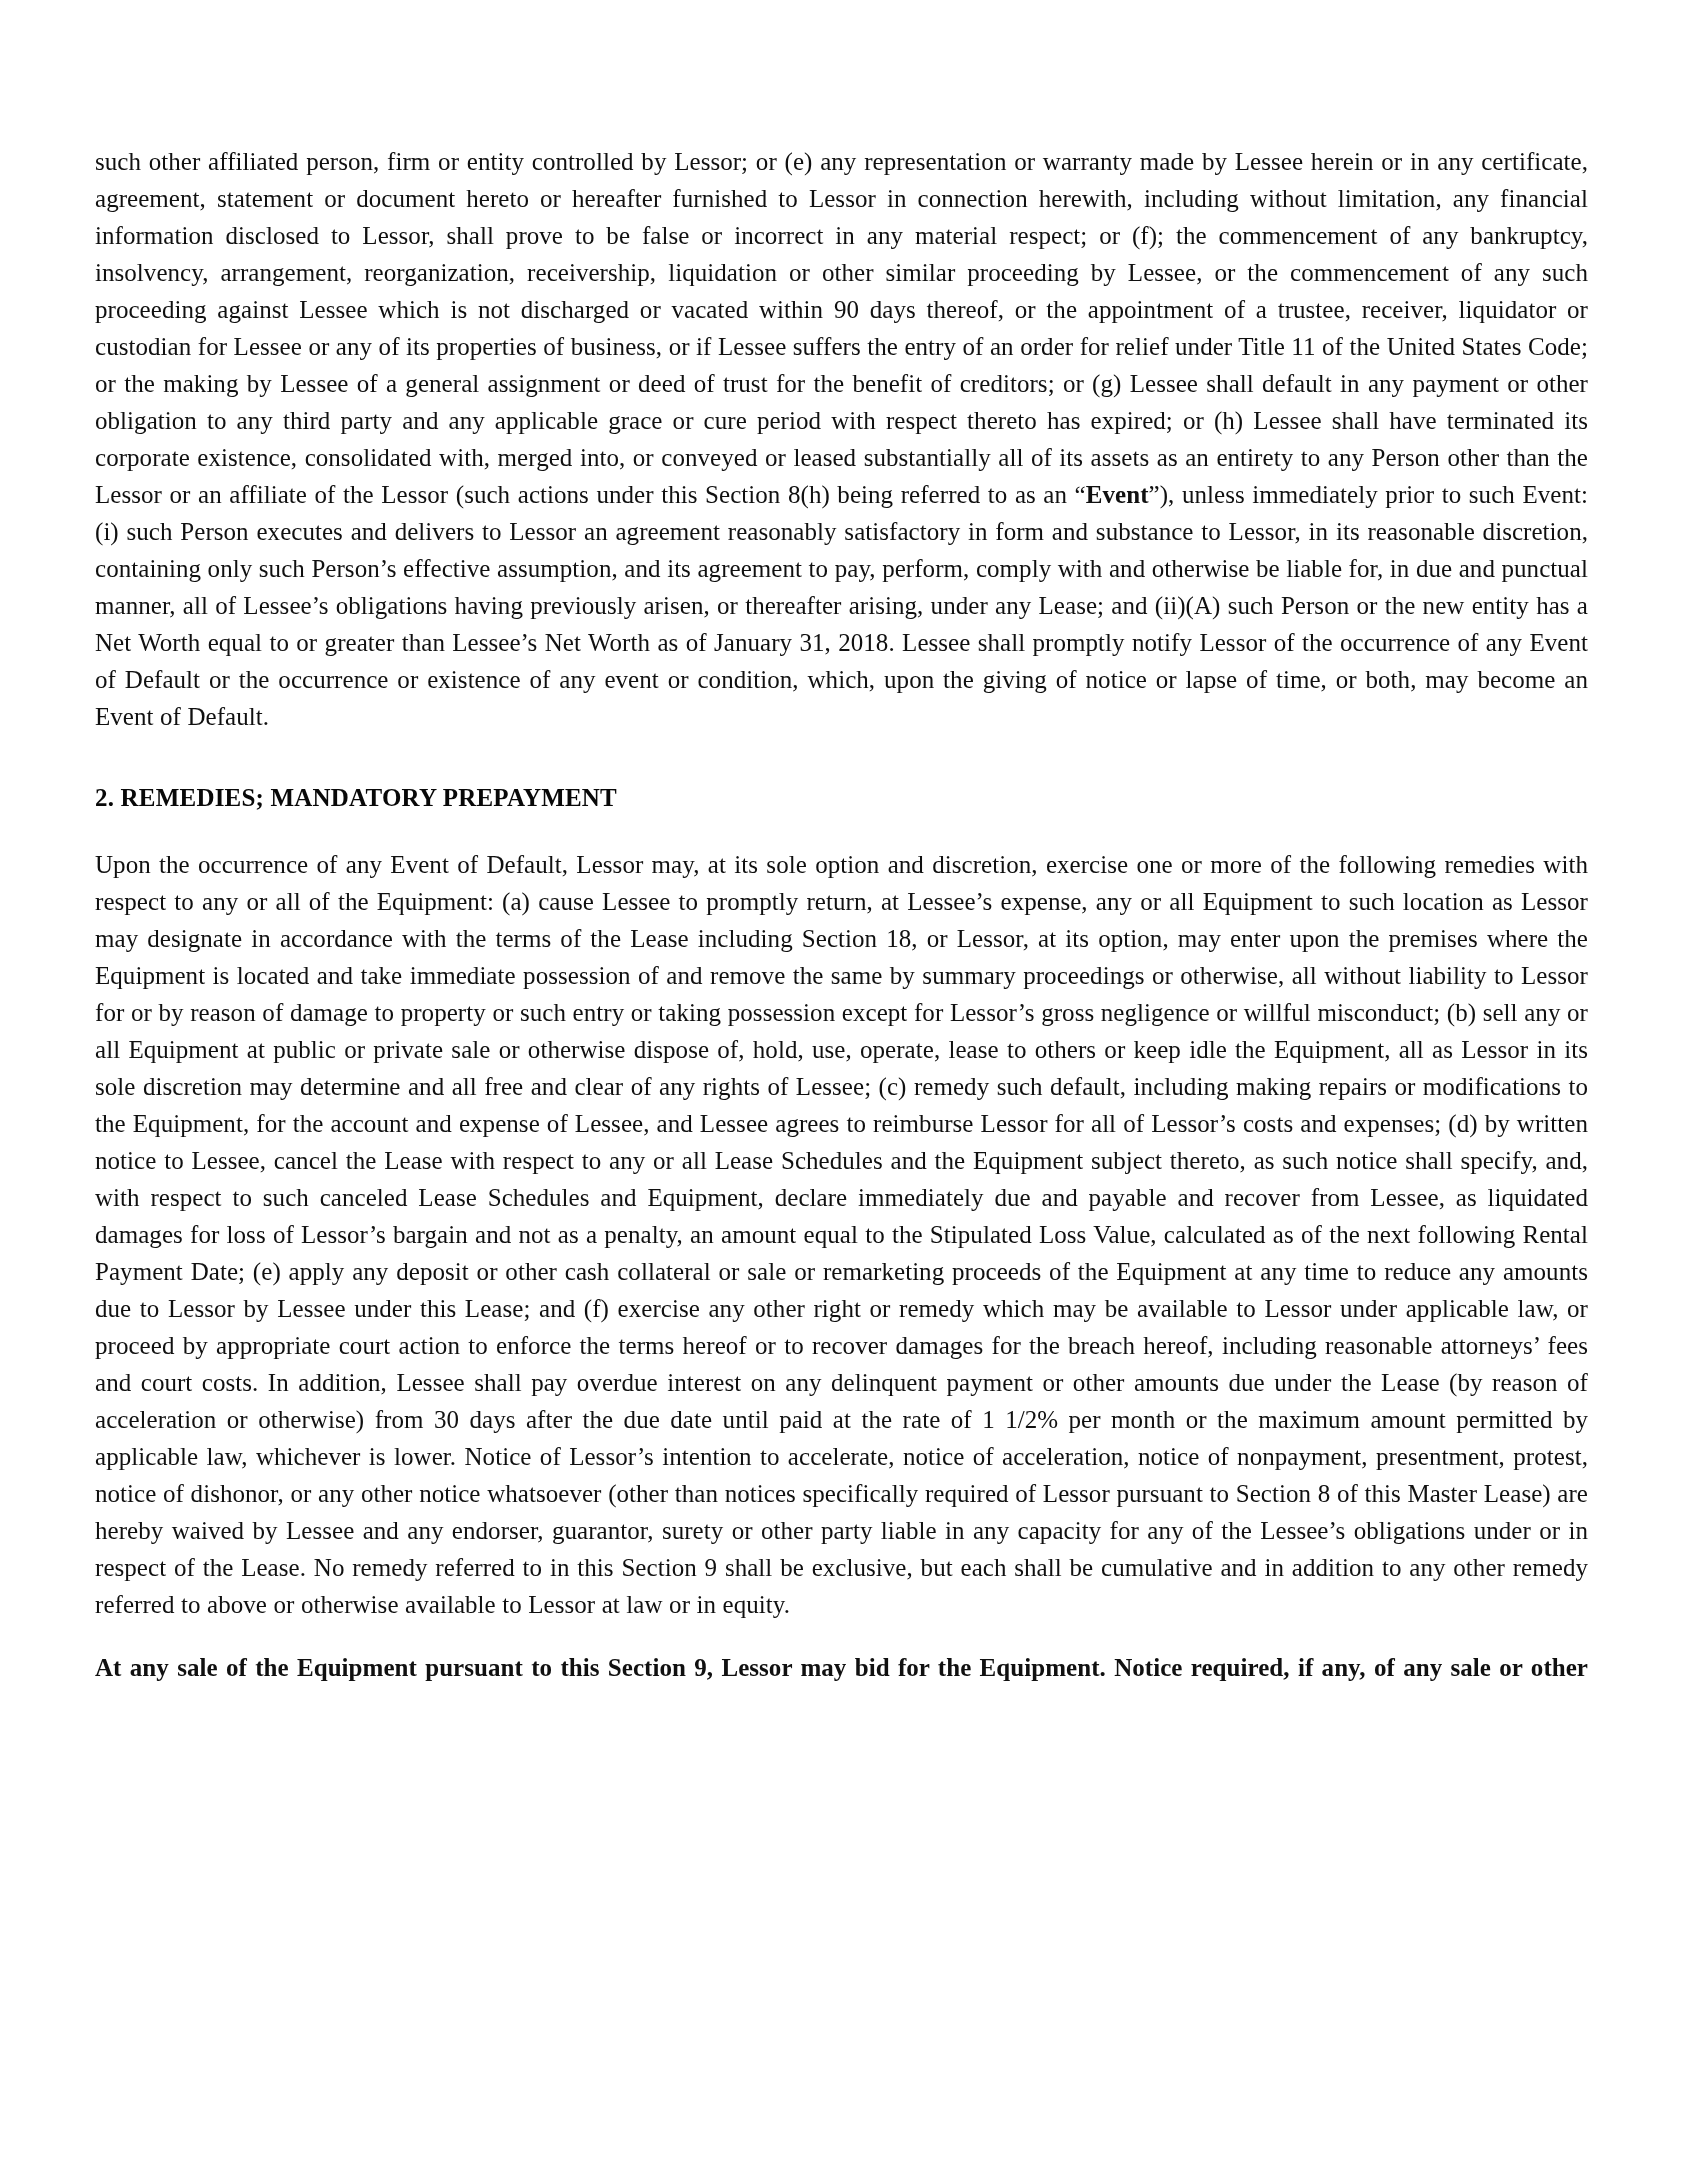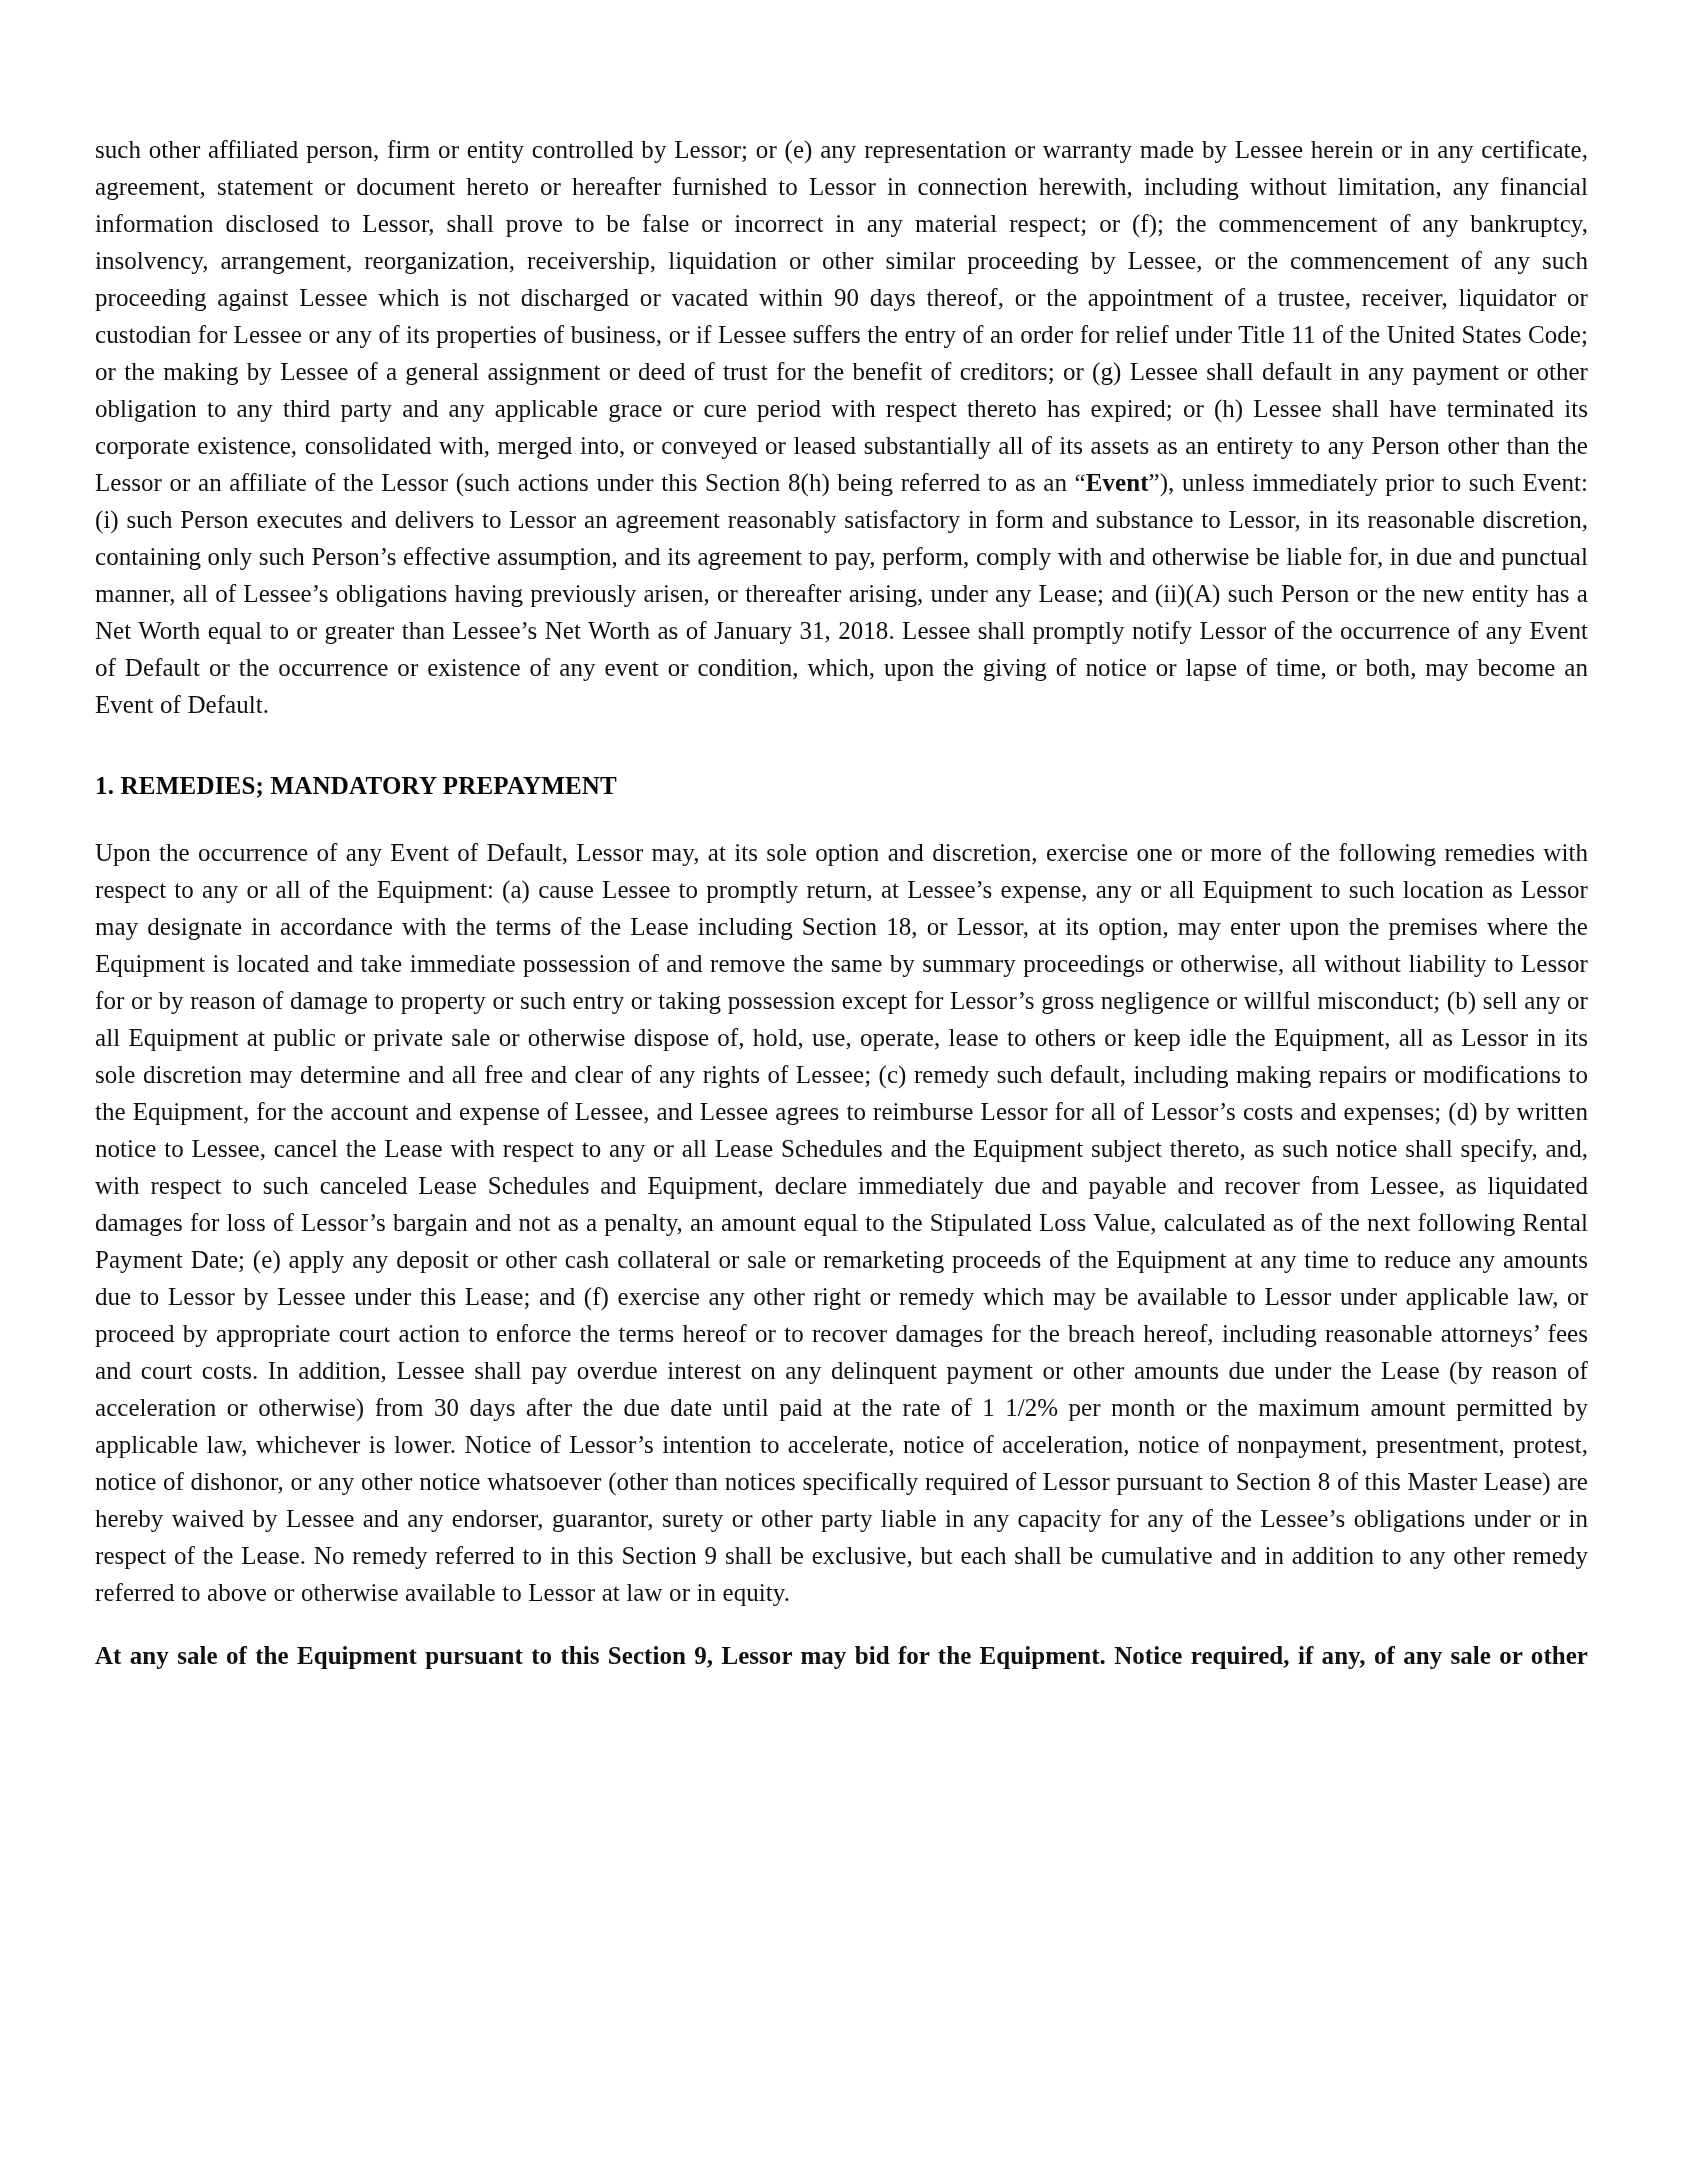--- a/index.html
+++ b/index.html
@@ -9,21 +9,21 @@
     background: #ffffff;
   }
   body {
     font-family: "Liberation Serif", "DejaVu Serif", serif;
     color: #0a0a0a;
   }
   .page {
     position: relative;
     width: 1683px;
     height: 1672px;
-    margin: 4px auto;
+    margin: 16px auto;
     background: #ffffff;
     box-sizing: border-box;
     overflow: hidden;
   }
   .content {
     position: absolute;
     left: 95px;
     top: 127px;
     width: 1493px;
   }
@@ -84,21 +84,21 @@
 <body>
 
 <div class="page">
 
   <div class="content">
 
     <p class="para"><span>such other affiliated person, firm or entity controlled by Lessor; or (e) any representation or warranty made by Lessee herein or in any certificate, agreement, statement or document hereto or hereafter furnished to Lessor in connection herewith, including without limitation, any financial information disclosed to Lessor, shall prove to be false or incorrect in any material respect; or (f); the commencement of any bankruptcy, insolvency, arrangement, reorganization, receivership, liquidation or other similar proceeding by Lessee, or the commencement of any such proceeding against Lessee which is not discharged or vacated within 90 days thereof, or the appointment of a trustee, receiver, liquidator or custodian for Lessee or any of its properties of business, or if Lessee suffers the entry of an order for relief under Title 11 of the United States Code; or the making by Lessee of a general assignment or deed of trust for the benefit of creditors; or (g) Lessee shall default in any payment or other obligation to any third party and any applicable grace or cure period with respect thereto has expired; or (h) Lessee shall have terminated its corporate existence, consolidated with, merged into, or conveyed or leased substantially all of its assets as an entirety to any Person other than the Lessor or an affiliate of the Lessor (such actions under this Section 8(h) being referred to as an “</span><span class="term-bold">Event</span><span>”), unless immediately prior to such Event: (i) such Person executes and delivers to Lessor an agreement reasonably satisfactory in form and substance to Lessor, in its reasonable discretion, containing only such Person’s effective assumption, and its agreement to pay, perform, comply with and otherwise be liable for, in due and punctual manner, all of Lessee’s obligations having previously arisen, or thereafter arising, under any Lease; and (ii)(A) such Person or the new entity has a Net Worth equal to or greater than Lessee’s Net Worth as of January 31, 2018. Lessee shall promptly notify Lessor of the occurrence of any Event of Default or the occurrence or existence of any event or condition, which, upon the giving of notice or lapse of time, or both, may become an Event of Default.</span></p>
 
     <div class="spacer-before-heading"></div>
 
-    <h2 class="section-heading">1. REMEDIES; MANDATORY PREPAYMENT</h2>
+    <h2 class="section-heading">2. REMEDIES; MANDATORY PREPAYMENT</h2>
 
     <p class="para">Upon the occurrence of any Event of Default, Lessor may, at its sole option and discretion, exercise one or more of the following remedies with respect to any or all of the Equipment: (a) cause Lessee to promptly return, at Lessee’s expense, any or all Equipment to such location as Lessor may designate in accordance with the terms of the Lease including Section 18, or Lessor, at its option, may enter upon the premises where the Equipment is located and take immediate possession of and remove the same by summary proceedings or otherwise, all without liability to Lessor for or by reason of damage to property or such entry or taking possession except for Lessor’s gross negligence or willful misconduct; (b) sell any or all Equipment at public or private sale or otherwise dispose of, hold, use, operate, lease to others or keep idle the Equipment, all as Lessor in its sole discretion may determine and all free and clear of any rights of Lessee; (c) remedy such default, including making repairs or modifications to the Equipment, for the account and expense of Lessee, and Lessee agrees to reimburse Lessor for all of Lessor’s costs and expenses; (d) by written notice to Lessee, cancel the Lease with respect to any or all Lease Schedules and the Equipment subject thereto, as such notice shall specify, and, with respect to such canceled Lease Schedules and Equipment, declare immediately due and payable and recover from Lessee, as liquidated damages for loss of Lessor’s bargain and not as a penalty, an amount equal to the Stipulated Loss Value, calculated as of the next following Rental Payment Date; (e) apply any deposit or other cash collateral or sale or remarketing proceeds of the Equipment at any time to reduce any amounts due to Lessor by Lessee under this Lease; and (f) exercise any other right or remedy which may be available to Lessor under applicable law, or proceed by appropriate court action to enforce the terms hereof or to recover damages for the breach hereof, including reasonable attorneys’ fees and court costs. In addition, Lessee shall pay overdue interest on any delinquent payment or other amounts due under the Lease (by reason of acceleration or otherwise) from 30 days after the due date until paid at the rate of 1 1/2% per month or the maximum amount permitted by applicable law, whichever is lower. Notice of Lessor’s intention to accelerate, notice of acceleration, notice of nonpayment, presentment, protest, notice of dishonor, or any other notice whatsoever (other than notices specifically required of Lessor pursuant to Section 8 of this Master Lease) are hereby waived by Lessee and any endorser, guarantor, surety or other party liable in any capacity for any of the Lessee’s obligations under or in respect of the Lease. No remedy referred to in this Section 9 shall be exclusive, but each shall be cumulative and in addition to any other remedy referred to above or otherwise available to Lessor at law or in equity.</p>
 
     <p class="para">At any sale of the Equipment pursuant to this Section 9, Lessor may bid for the Equipment. Notice required, if any, of any sale or other disposition hereunder by Lessor shall be satisfied by the mailing of such notice to Lessee at least ten (10) days prior to such sale or other disposition. In the event Lessor takes possession and disposes of the Equipment, the proceeds of any such disposition shall be applied in the following order: (i) to all of Lessor’s costs, charges and expenses incurred in taking, removing, holding, repairing and selling or leasing the Equipment; (ii) to the extent not previously paid by Lessee, to pay Lessor for any damages then remaining unpaid hereunder; (iii) to reimburse Lessee for any sums previously paid by Lessee as damages hereunder (including, without limitation, any payments made pursuant to Section 9(d)); and (iv) the balance, if any, shall be retained by Lessor. A cancellation shall occur only upon written notice by Lessor and only with respect to such Equipment as Lessor shall specify in such notice. Cancellation under this Section 9 shall</p>
 
   </div>
 
   <div class="page-number">- 9 -</div>
 
   <div class="footer-note">Master Lease Agreement</div>

